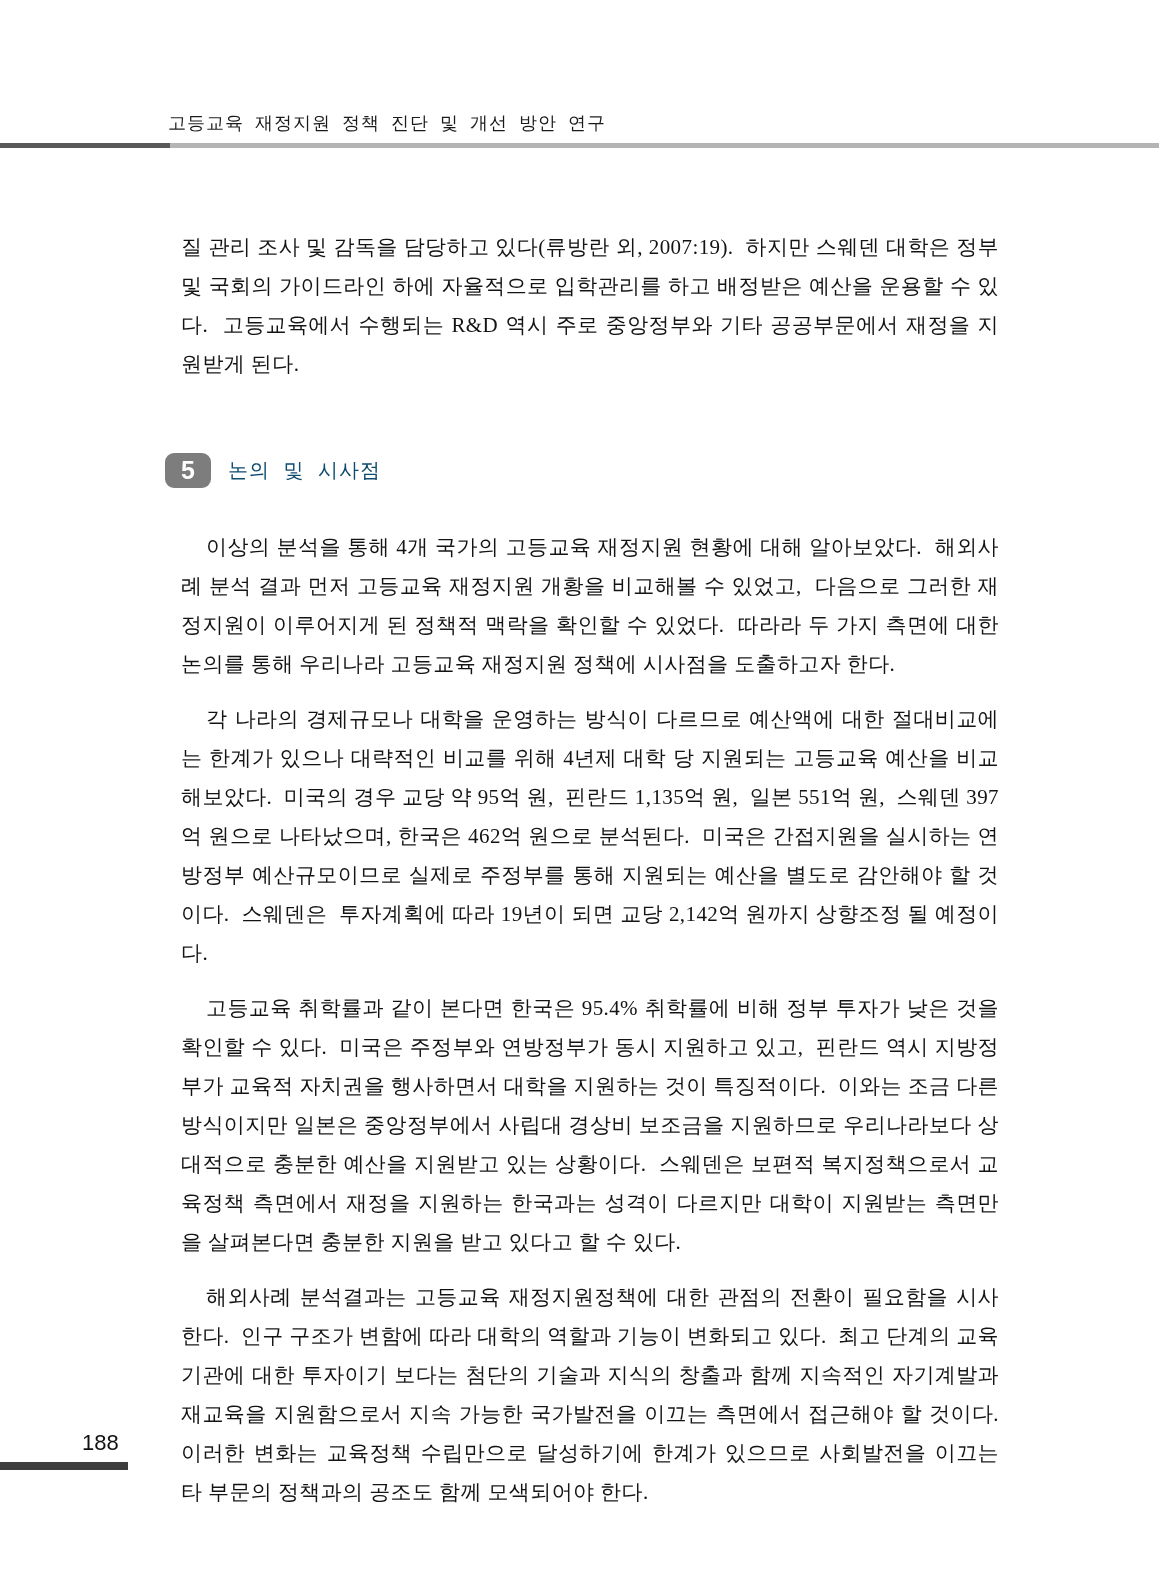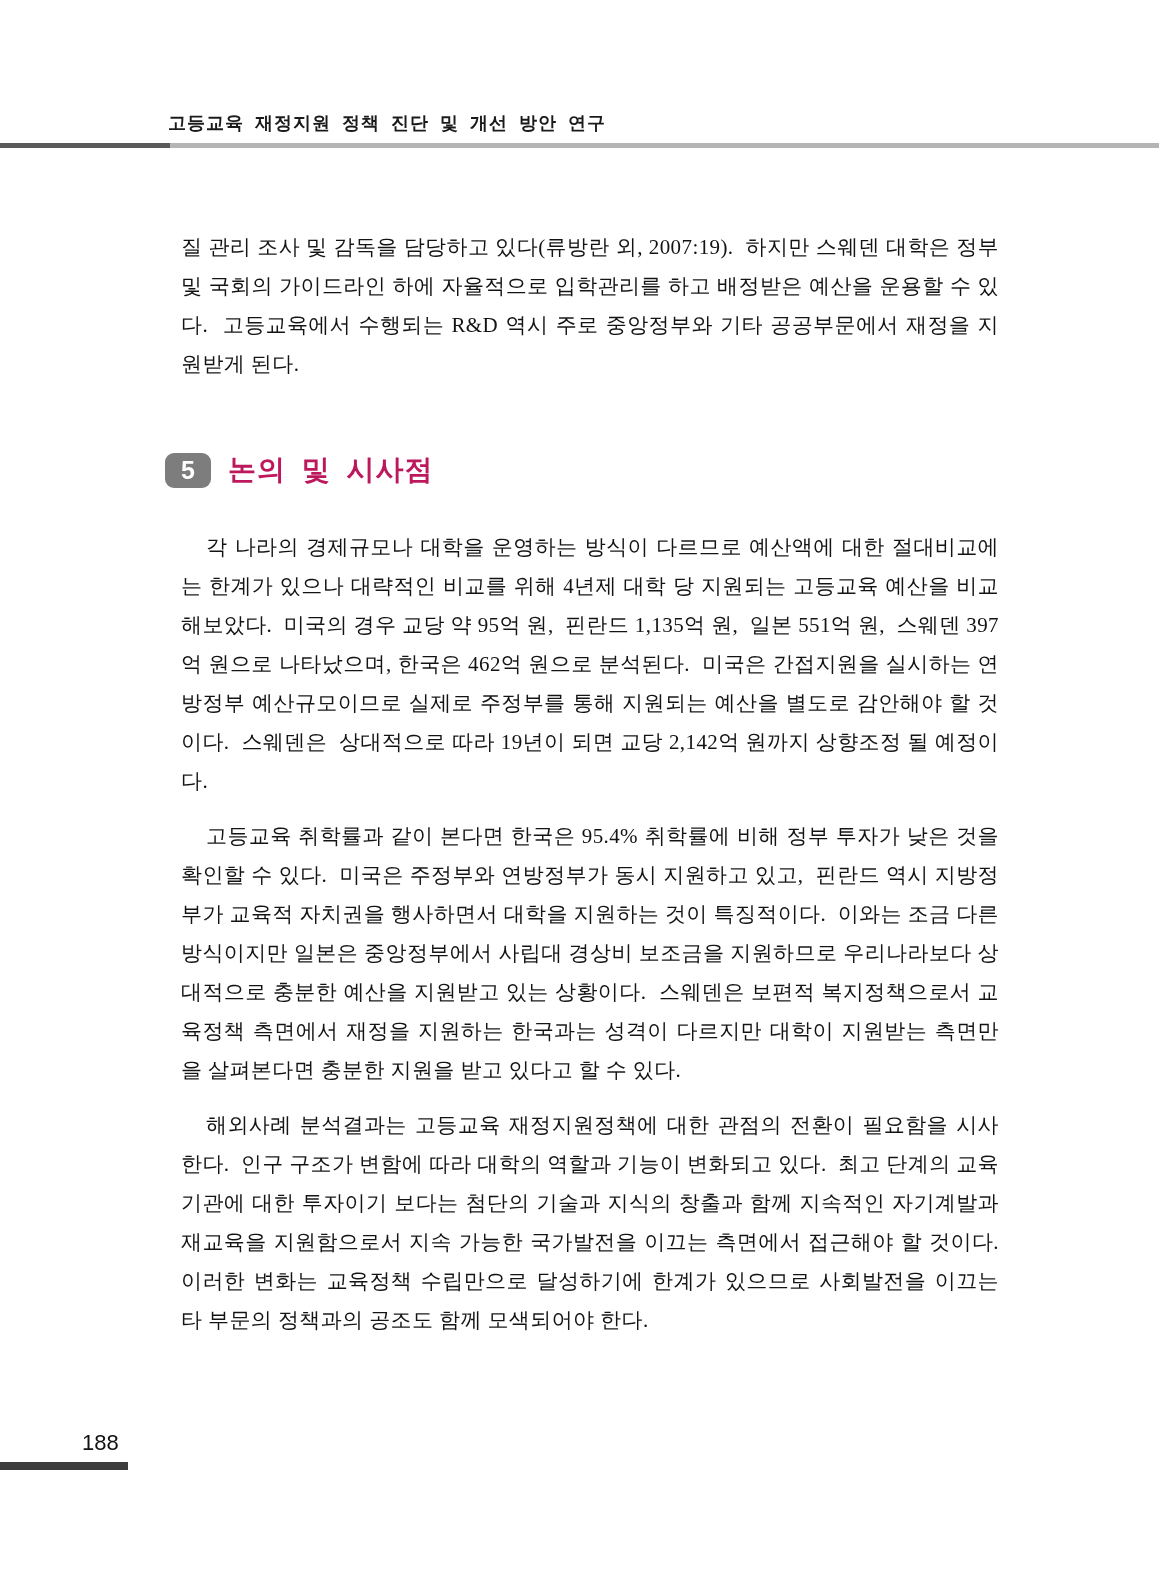--- a/index.html
+++ b/index.html
@@ -12,21 +12,21 @@
     color: #111111;
     overflow: hidden;
   }
 
   
   .running-title {
     position: absolute;
     left: 168px;
     top: 111px;
     font-family: "Liberation Sans", sans-serif;
-    font-weight: bold;
+    font-weight: normal;
     font-size: 18px;
     letter-spacing: 1px;
     word-spacing: 5px;
     color: #1a1a1a;
     white-space: nowrap;
   }
   .header-rule {
     position: absolute;
     left: 0;
     top: 143px;
@@ -72,25 +72,25 @@
     font-family: "Liberation Sans", sans-serif;
     font-weight: bold;
     font-size: 25px;
     display: flex;
     align-items: center;
     justify-content: center;
     flex: 0 0 auto;
   }
   .section-title {
     font-family: "Liberation Sans", sans-serif;
-    font-weight: bold;
-    font-size: 28px;
+    font-weight: normal;
+    font-size: 20px;
     letter-spacing: 1px;
     word-spacing: 7px;
-    color: #be185d;
+    color: #0c4a6e;
     white-space: nowrap;
   }
 
   
   .page-number {
     position: absolute;
     left: 82px;
     top: 1430px;
     font-family: "Liberation Sans", sans-serif;
     font-size: 22px;
@@ -119,22 +119,23 @@
 
   <div class="content">
 
     <p class="para">질 관리 조사 및 감독을 담당하고 있다(류방란 외, 2007:19).  하지만 스웨덴 대학은 정부 및 국회의 가이드라인 하에 자율적으로 입학관리를 하고 배정받은 예산을 운용할 수 있다.  고등교육에서 수행되는 R&amp;D 역시 주로 중앙정부와 기타 공공부문에서 재정을 지원받게 된다.</p>
 
     <div class="section-heading">
       <span class="badge">5</span>
       <span class="section-title">논의 및 시사점</span>
     </div>
 
+    <p class="para indent">이상의 분석을 통해 4개 국가의 고등교육 재정지원 현황에 대해 알아보았다.  해외사례 분석 결과 먼저 고등교육 재정지원 개황을 비교해볼 수 있었고,  다음으로 그러한 재정지원이 이루어지게 된 정책적 맥락을 확인할 수 있었다.  따라라 두 가지 측면에 대한 논의를 통해 우리나라 고등교육 재정지원 정책에 시사점을 도출하고자 한다.</p>
 
-    <p class="para indent">각 나라의 경제규모나 대학을 운영하는 방식이 다르므로 예산액에 대한 절대비교에는 한계가 있으나 대략적인 비교를 위해 4년제 대학 당 지원되는 고등교육 예산을 비교해보았다.  미국의 경우 교당 약 95억 원,  핀란드 1,135억 원,  일본 551억 원,  스웨덴 397억 원으로 나타났으며, 한국은 462억 원으로 분석된다.  미국은 간접지원을 실시하는 연방정부 예산규모이므로 실제로 주정부를 통해 지원되는 예산을 별도로 감안해야 할 것이다.  스웨덴은  상대적으로 따라 19년이 되면 교당 2,142억 원까지 상향조정 될 예정이다.</p>
+    <p class="para indent">각 나라의 경제규모나 대학을 운영하는 방식이 다르므로 예산액에 대한 절대비교에는 한계가 있으나 대략적인 비교를 위해 4년제 대학 당 지원되는 고등교육 예산을 비교해보았다.  미국의 경우 교당 약 95억 원,  핀란드 1,135억 원,  일본 551억 원,  스웨덴 397억 원으로 나타났으며, 한국은 462억 원으로 분석된다.  미국은 간접지원을 실시하는 연방정부 예산규모이므로 실제로 주정부를 통해 지원되는 예산을 별도로 감안해야 할 것이다.  스웨덴은  투자계획에 따라 19년이 되면 교당 2,142억 원까지 상향조정 될 예정이다.</p>
 
     <p class="para indent">고등교육 취학률과 같이 본다면 한국은 95.4% 취학률에 비해 정부 투자가 낮은 것을 확인할 수 있다.  미국은 주정부와 연방정부가 동시 지원하고 있고,  핀란드 역시 지방정부가 교육적 자치권을 행사하면서 대학을 지원하는 것이 특징적이다.  이와는 조금 다른 방식이지만 일본은 중앙정부에서 사립대 경상비 보조금을 지원하므로 우리나라보다 상대적으로 충분한 예산을 지원받고 있는 상황이다.  스웨덴은 보편적 복지정책으로서 교육정책 측면에서 재정을 지원하는 한국과는 성격이 다르지만 대학이 지원받는 측면만을 살펴본다면 충분한 지원을 받고 있다고 할 수 있다.</p>
 
     <p class="para indent">해외사례 분석결과는 고등교육 재정지원정책에 대한 관점의 전환이 필요함을 시사한다.  인구 구조가 변함에 따라 대학의 역할과 기능이 변화되고 있다.  최고 단계의 교육기관에 대한 투자이기 보다는 첨단의 기술과 지식의 창출과 함께 지속적인 자기계발과 재교육을 지원함으로서 지속 가능한 국가발전을 이끄는 측면에서 접근해야 할 것이다.  이러한 변화는 교육정책 수립만으로 달성하기에 한계가 있으므로 사회발전을 이끄는 타 부문의 정책과의 공조도 함께 모색되어야 한다.</p>
 
   </div>
 
   <span class="page-number">188</span>
 
   <div class="footer-bar"></div>

